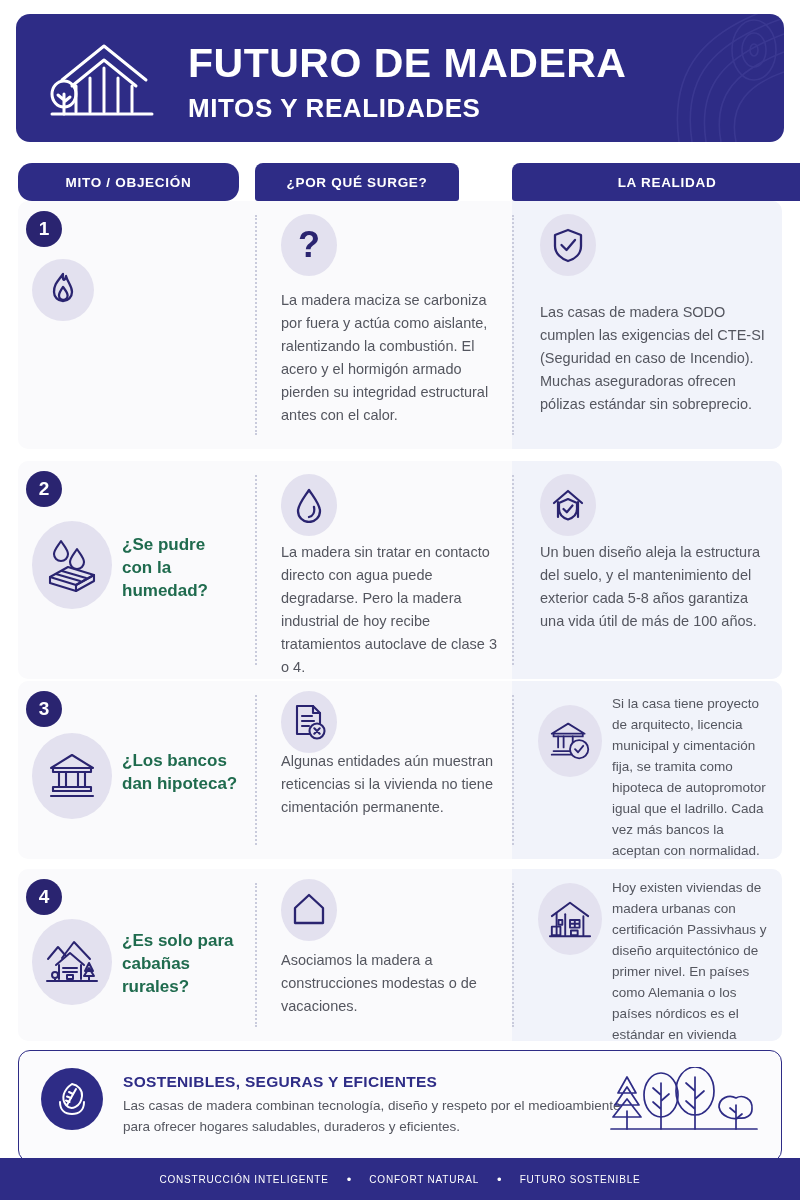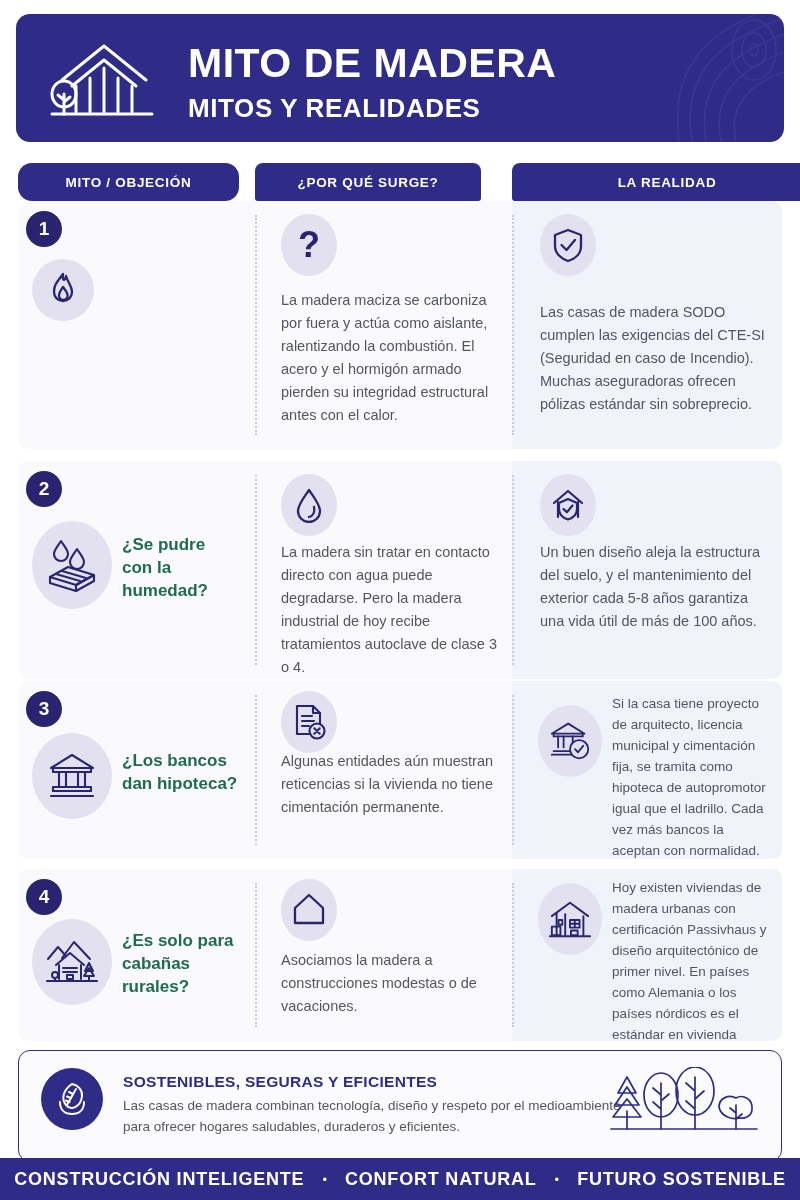--- a/index.html
+++ b/index.html
@@ -54,21 +54,21 @@
     position: absolute; top: 0; height: 38px;
     background: #2e2c86;
     border-radius: 8px 8px 3px 3px;
     color: #ffffff;
     font-size: 13.5px;
     font-weight: bold;
     letter-spacing: .7px;
     display: flex; align-items: center; justify-content: center;
   }
   .pill.c1 { left: 18px;  width: 221px; border-radius: 14px; }
-  .pill.c2 { left: 255px; width: 226px; }
+  .pill.c2 { left: 255px; width: 204px; }
   .pill.c3 { left: 512px; width: 310px; }
 
   
   .row {
     position: absolute; left: 18px; width: 764px;
     background: #fafafc;
     border-radius: 10px;
   }
   .row .cell { position: absolute; top: 0; height: 100%; }
   .cell-mito    { left: 0;   width: 222px; }
@@ -137,21 +137,21 @@
   }
   .footer-trees { position: absolute; right: 22px; top: 16px; width: 150px; height: 66px; }
 
   
   .bottom-bar {
     position: absolute; left: 0; top: 1158px; width: 800px; height: 42px;
     background: #2e2c86;
     display: flex; align-items: center; justify-content: center; gap: 18px;
   }
   .bottom-item {
-    color: #ffffff; font-size: 18px; font-weight: bold; letter-spacing: .8px;
+    color: #ffffff; font-size: 10px; font-weight: normal; letter-spacing: .8px;
   }
   .bottom-dot { color: #ffffff; font-size: 13px; }
 </style>
 </head>
 <body>
 
 <div class="page">
 
   <div class="header">
     <svg class="header-pattern" viewBox="0 0 330 128">
@@ -172,21 +172,21 @@
         <path d="M20 44 L62 10 L104 44"></path>
         <path d="M30 50 L62 24 L94 50"></path>
         <path d="M34 50 L34 76 M48 42 L48 76 M62 32 L62 76 M76 42 L76 76 M90 50 L90 76"></path>
         <path d="M10 78 L110 78"></path>
         <ellipse cx="22" cy="58" rx="12" ry="13"></ellipse>
         <path d="M22 58 L22 78 M22 64 L16 59 M22 66 L28 61"></path>
       </g>
     </svg>
 
     <div class="header-titles">
-      <div class="header-title">MITO DE MADERA</div>
+      <div class="header-title">FUTURO DE MADERA</div>
       <div class="header-subtitle">MITOS Y REALIDADES</div>
     </div>
   </div>
 
   <div class="colheads">
     <div class="pill c1">MITO / OBJECIÓN</div>
     <div class="pill c2">¿POR QUÉ SURGE?</div>
     <div class="pill c3">LA REALIDAD</div>
   </div>
 

